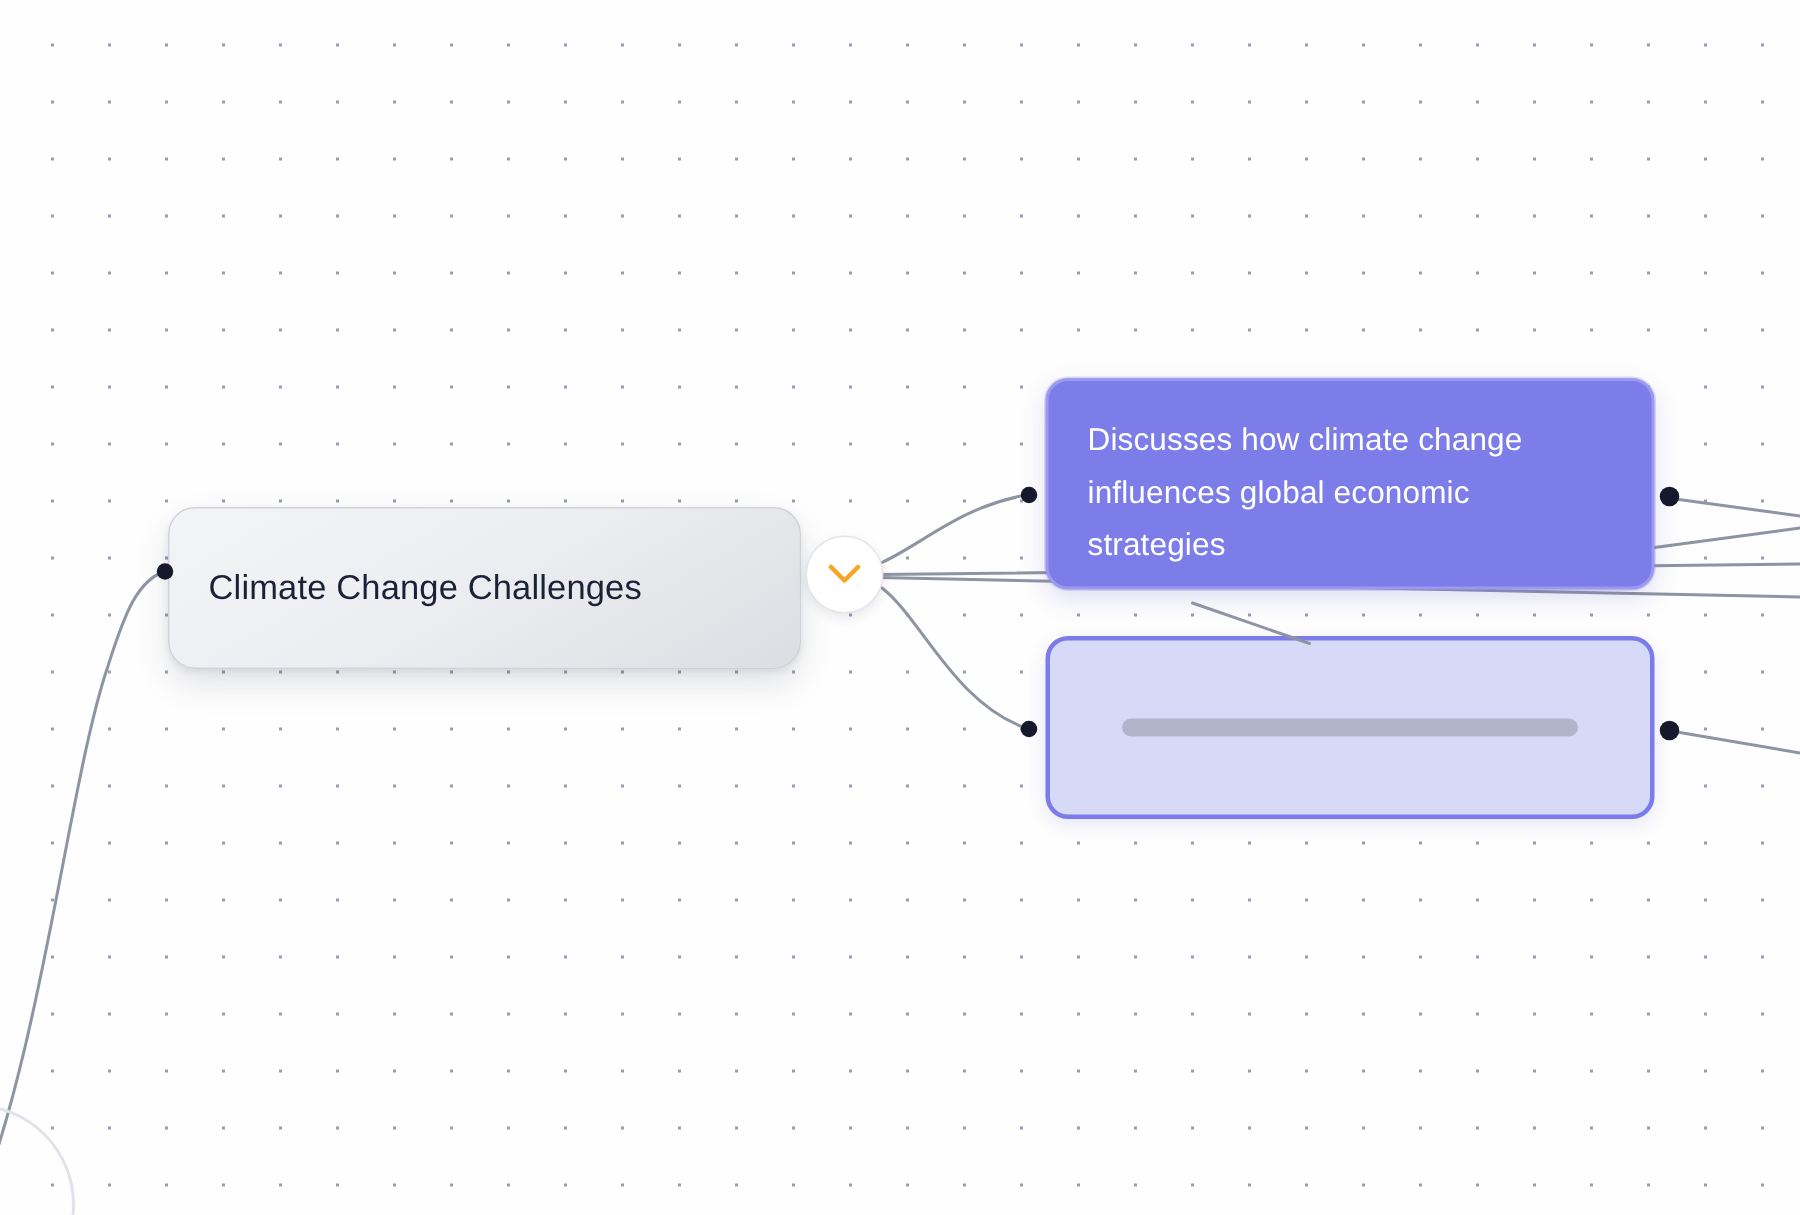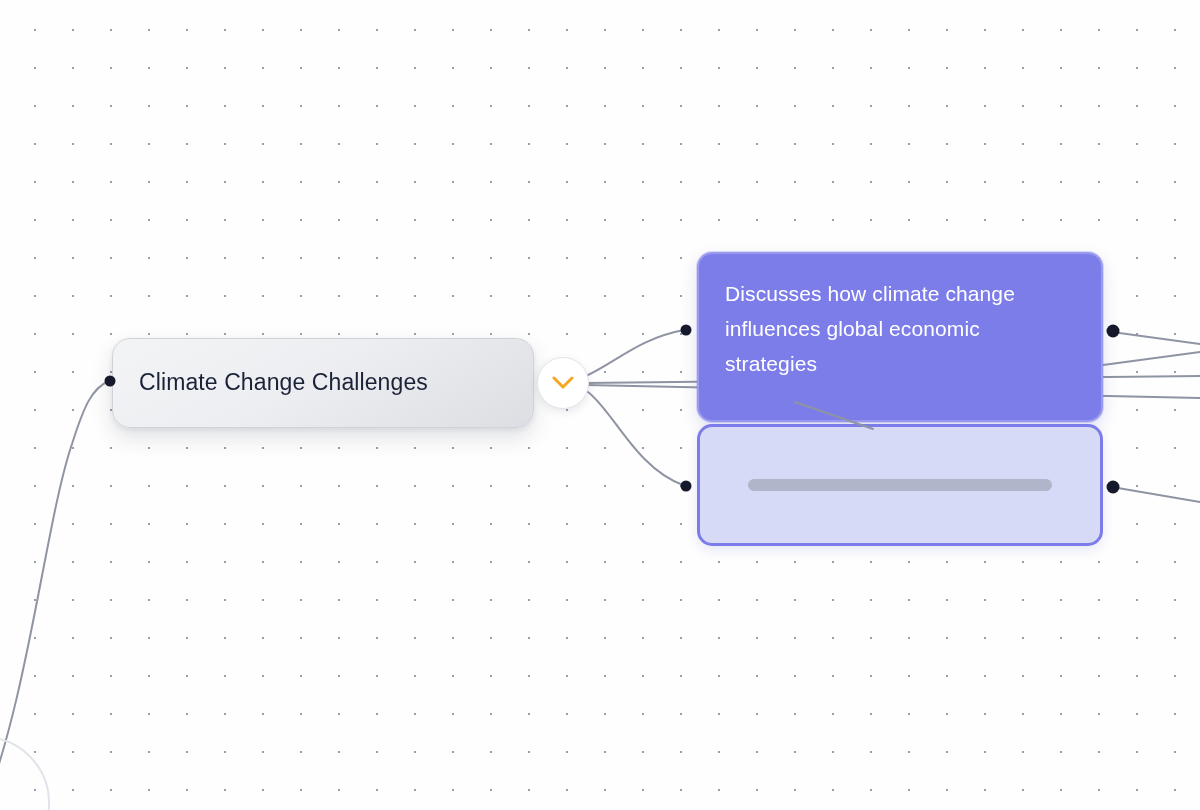--- a/index.html
+++ b/index.html
@@ -60,21 +60,21 @@
     position: absolute;
     box-sizing: border-box;
     z-index: 3;
   }
 
   
   .node-root {
     left: 112px;
     top: 338px;
     width: 422px;
-    height: 90px;
+    height: 108px;
     border-radius: 18px;
     background: linear-gradient(150deg, #f3f4f6 0%, #eceef1 45%, #dcdee3 100%);
     border: 1px solid #cfd2d8;
     box-shadow: 0 10px 22px rgba(32, 38, 60, 0.13),
                 0 2px 5px rgba(32, 38, 60, 0.08);
     display: flex;
     align-items: center;
     padding: 0 26px;
   }
   .node-root-label {
@@ -103,21 +103,21 @@
     z-index: 6;
     cursor: pointer;
   }
   .chevron-svg { display: block; }
 
   
   .node-answer {
     left: 697px;
     top: 252px;
     width: 406px;
-    height: 170px;
+    height: 141px;
     border-radius: 15px;
     background: #7d7dea;
     border: 2px solid #9a9aef;
     box-shadow: 0 0 0 1px rgba(125,125,234,0.25),
                 0 6px 16px rgba(84, 84, 190, 0.18);
     padding: 22px 26px 0 26px;
     box-sizing: border-box;
     z-index: 4;
   }
   .node-answer-text {

